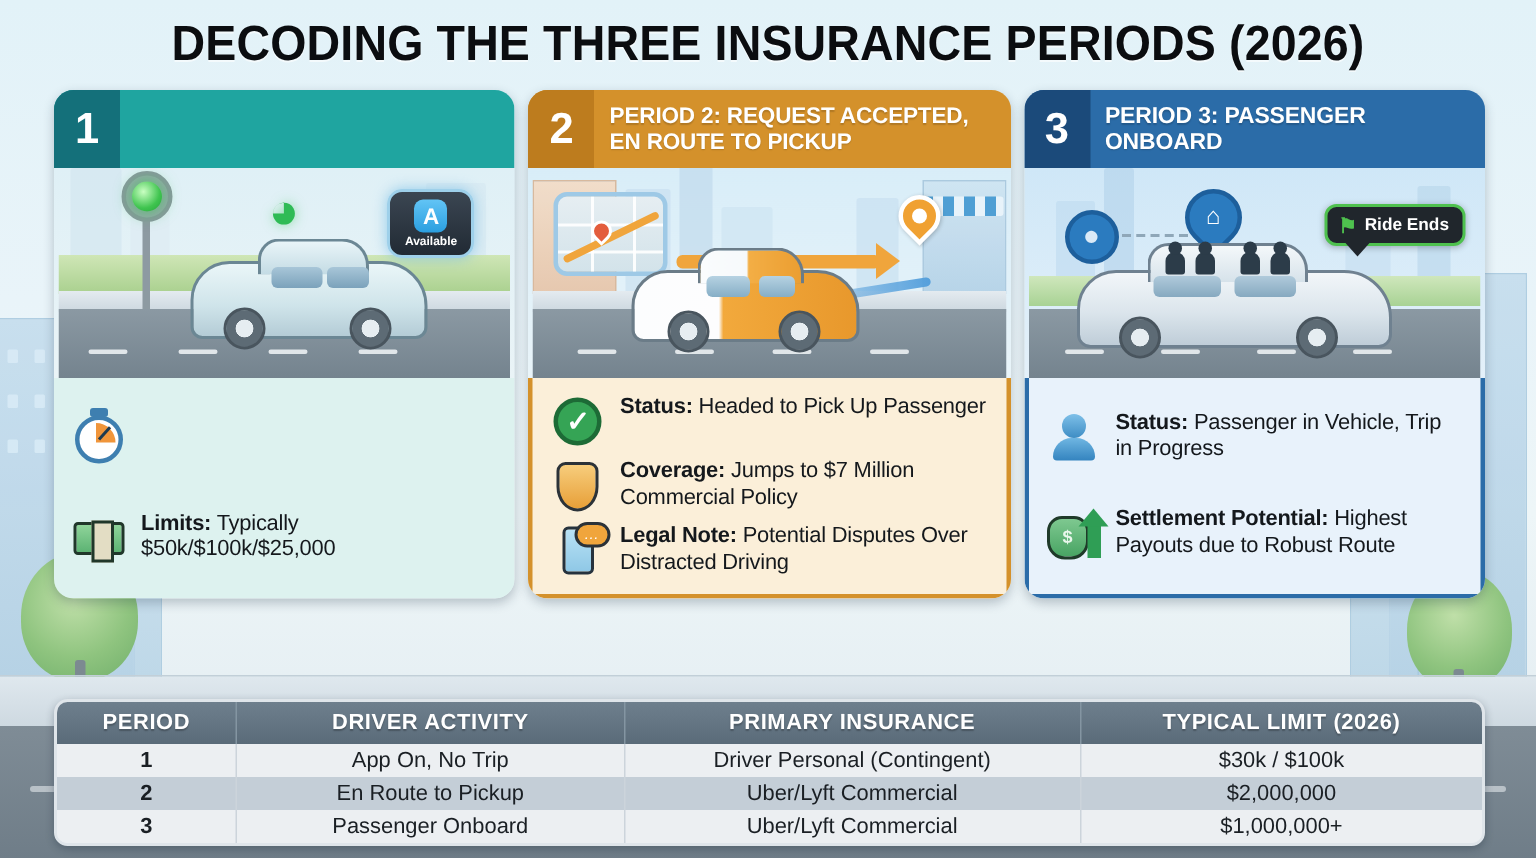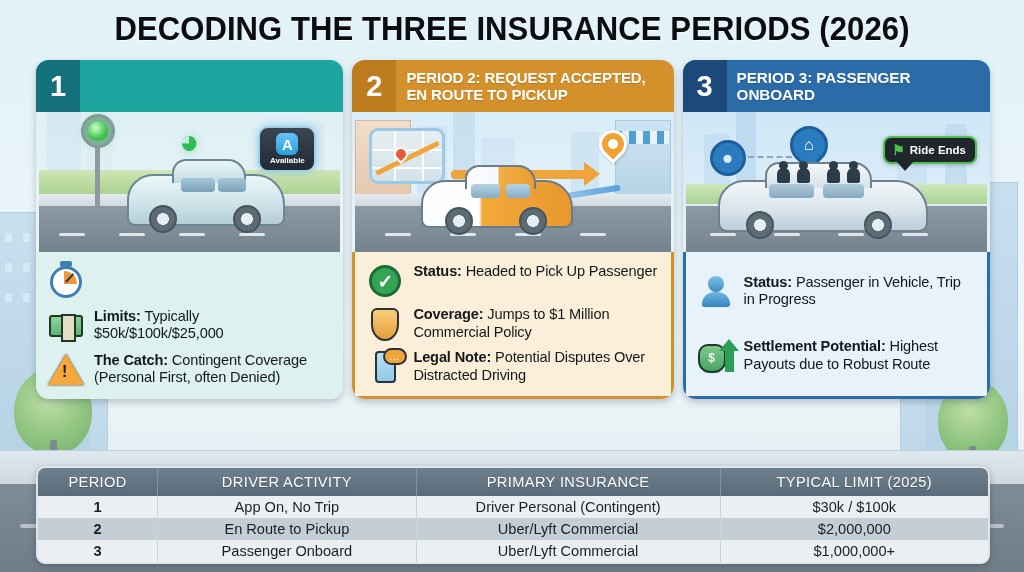--- a/index.html
+++ b/index.html
@@ -423,21 +423,21 @@
     position: absolute; left: 36px; right: 34px; bottom: 8px; z-index: 6;
     border-radius: 9px; overflow: hidden;
     box-shadow: 0 2px 6px rgba(24,40,55,.32);
     background: #eef1f4;
     border: 2px solid #dfe5ea;
   }
   table { width: 100%; border-collapse: collapse; table-layout: fixed; }
   thead th {
     background: linear-gradient(180deg,#6e7f8d,#5a6b79);
     color: #fff;
-    font-size: 14.6px; font-weight: 400; letter-spacing: .4px;
+    font-size: 14.6px; font-weight: 700; letter-spacing: .4px;
     padding: 6px 4px; text-align: center;
     border-right: 1px solid #8495a2;
     text-shadow: 0 1px 1px rgba(0,0,0,.25);
   }
   thead th:last-child { border-right: none; }
   tbody td {
     font-size: 14.6px; color: #1a1f24;
     padding: 3px 4px; text-align: center;
     border-right: 1px solid #ccd4db;
   }
@@ -549,28 +549,20 @@
           </div>
       </div>
       <div class="bullet">
         <div class="b-icon">
             <div class="ic-money"></div>
           </div>
         <div class="b-text">
           <b>Limits:</b><span> Typically $50k/$100k/$25,000</span>
         </div>
       </div>
-      <div class="bullet">
-        <div class="b-icon">
-            <div class="ic-warn"></div>
-          </div>
-        <div class="b-text">
-          <b>The Catch:</b><span> Contingent Coverage (Personal First, often Denied)</span>
-        </div>
-      </div>
     </div>
   </div>
 
   <div class="card c2">
     <div class="card-head" style="background:#d4912b">
       <div class="card-num" style="background:#bd7c1e">2</div>
       <div class="card-title">PERIOD 2: REQUEST ACCEPTED, EN ROUTE TO PICKUP</div>
     </div>
 
     <div class="illus" style="background:linear-gradient(180deg,#d8edf8,#e9f4f9)">
@@ -618,21 +610,21 @@
           </div>
         <div class="b-text">
           <b>Status:</b><span> Headed to Pick Up Passenger</span>
         </div>
       </div>
       <div class="bullet">
         <div class="b-icon">
             <div class="ic-shield amber"></div>
           </div>
         <div class="b-text">
-          <b>Coverage:</b><span> Jumps to $1 Million Commercial Policy</span>
+          <b>Coverage:</b><span> Jumps to $7 Million Commercial Policy</span>
         </div>
       </div>
       <div class="bullet">
         <div class="b-icon">
             <div class="ic-phone">
               <i>…</i>
             </div>
           </div>
         <div class="b-text">
           <b>Legal Note:</b><span> Potential Disputes Over Distracted Driving</span>
@@ -715,21 +707,21 @@
       <col class="c-period">
         <col class="c-act">
         <col class="c-ins">
         <col class="c-lim">
     </colgroup>
     <thead>
       <tr>
         <th>PERIOD</th>
         <th>DRIVER ACTIVITY</th>
         <th>PRIMARY INSURANCE</th>
-        <th>TYPICAL LIMIT (2025)</th>
+        <th>TYPICAL LIMIT (2026)</th>
       </tr>
     </thead>
     <tbody>
       <tr>
         <td>1</td>
         <td>App On, No Trip</td>
         <td>Driver Personal (Contingent)</td>
         <td>$30k / $100k</td>
       </tr>
       <tr>

